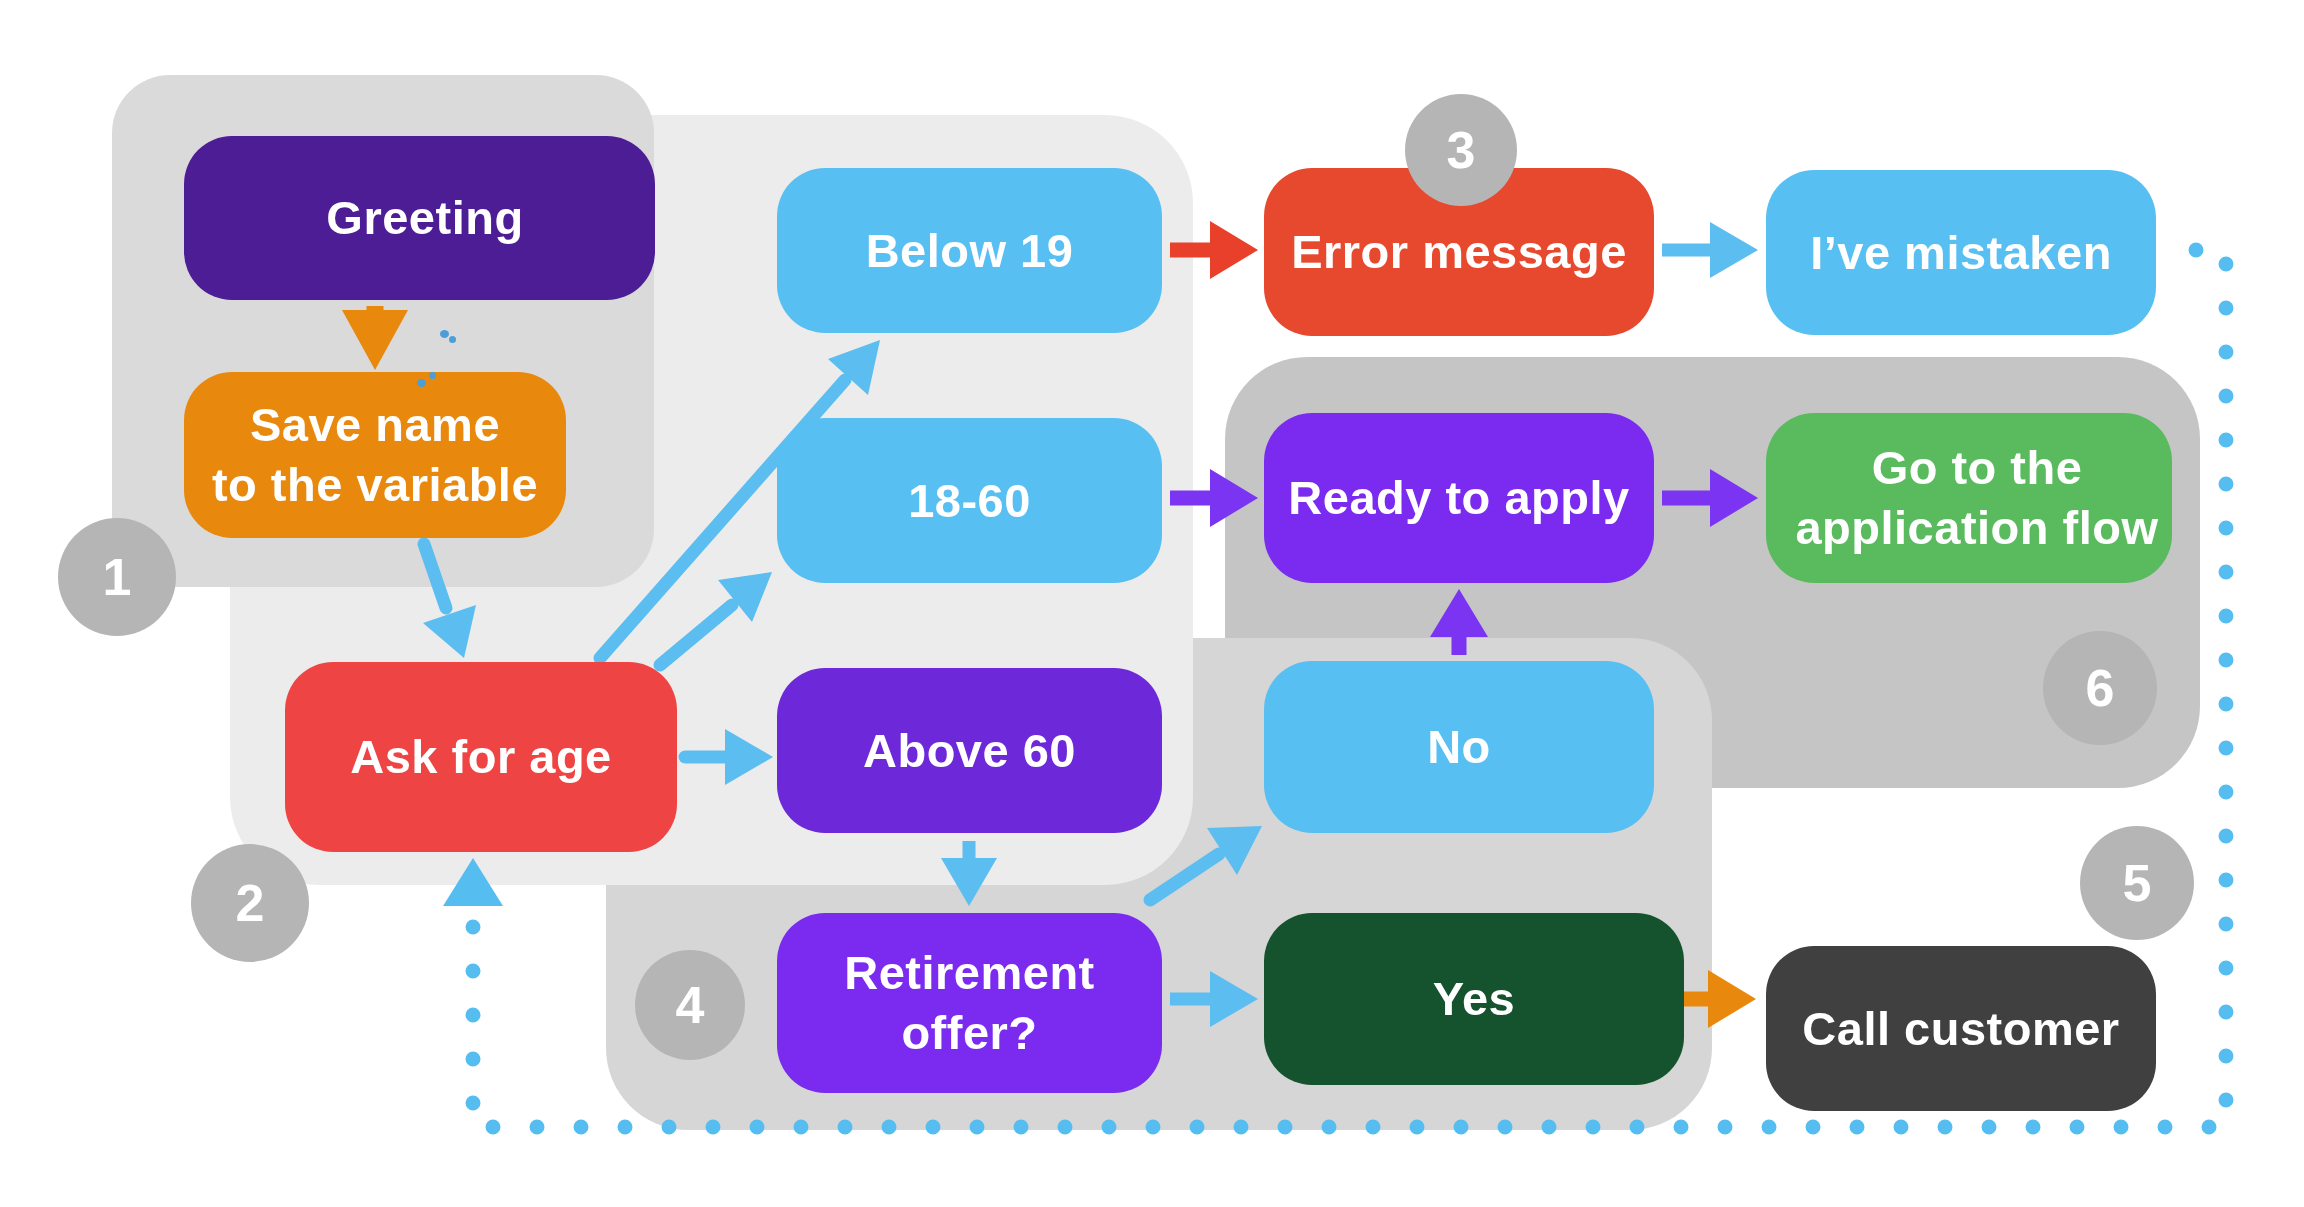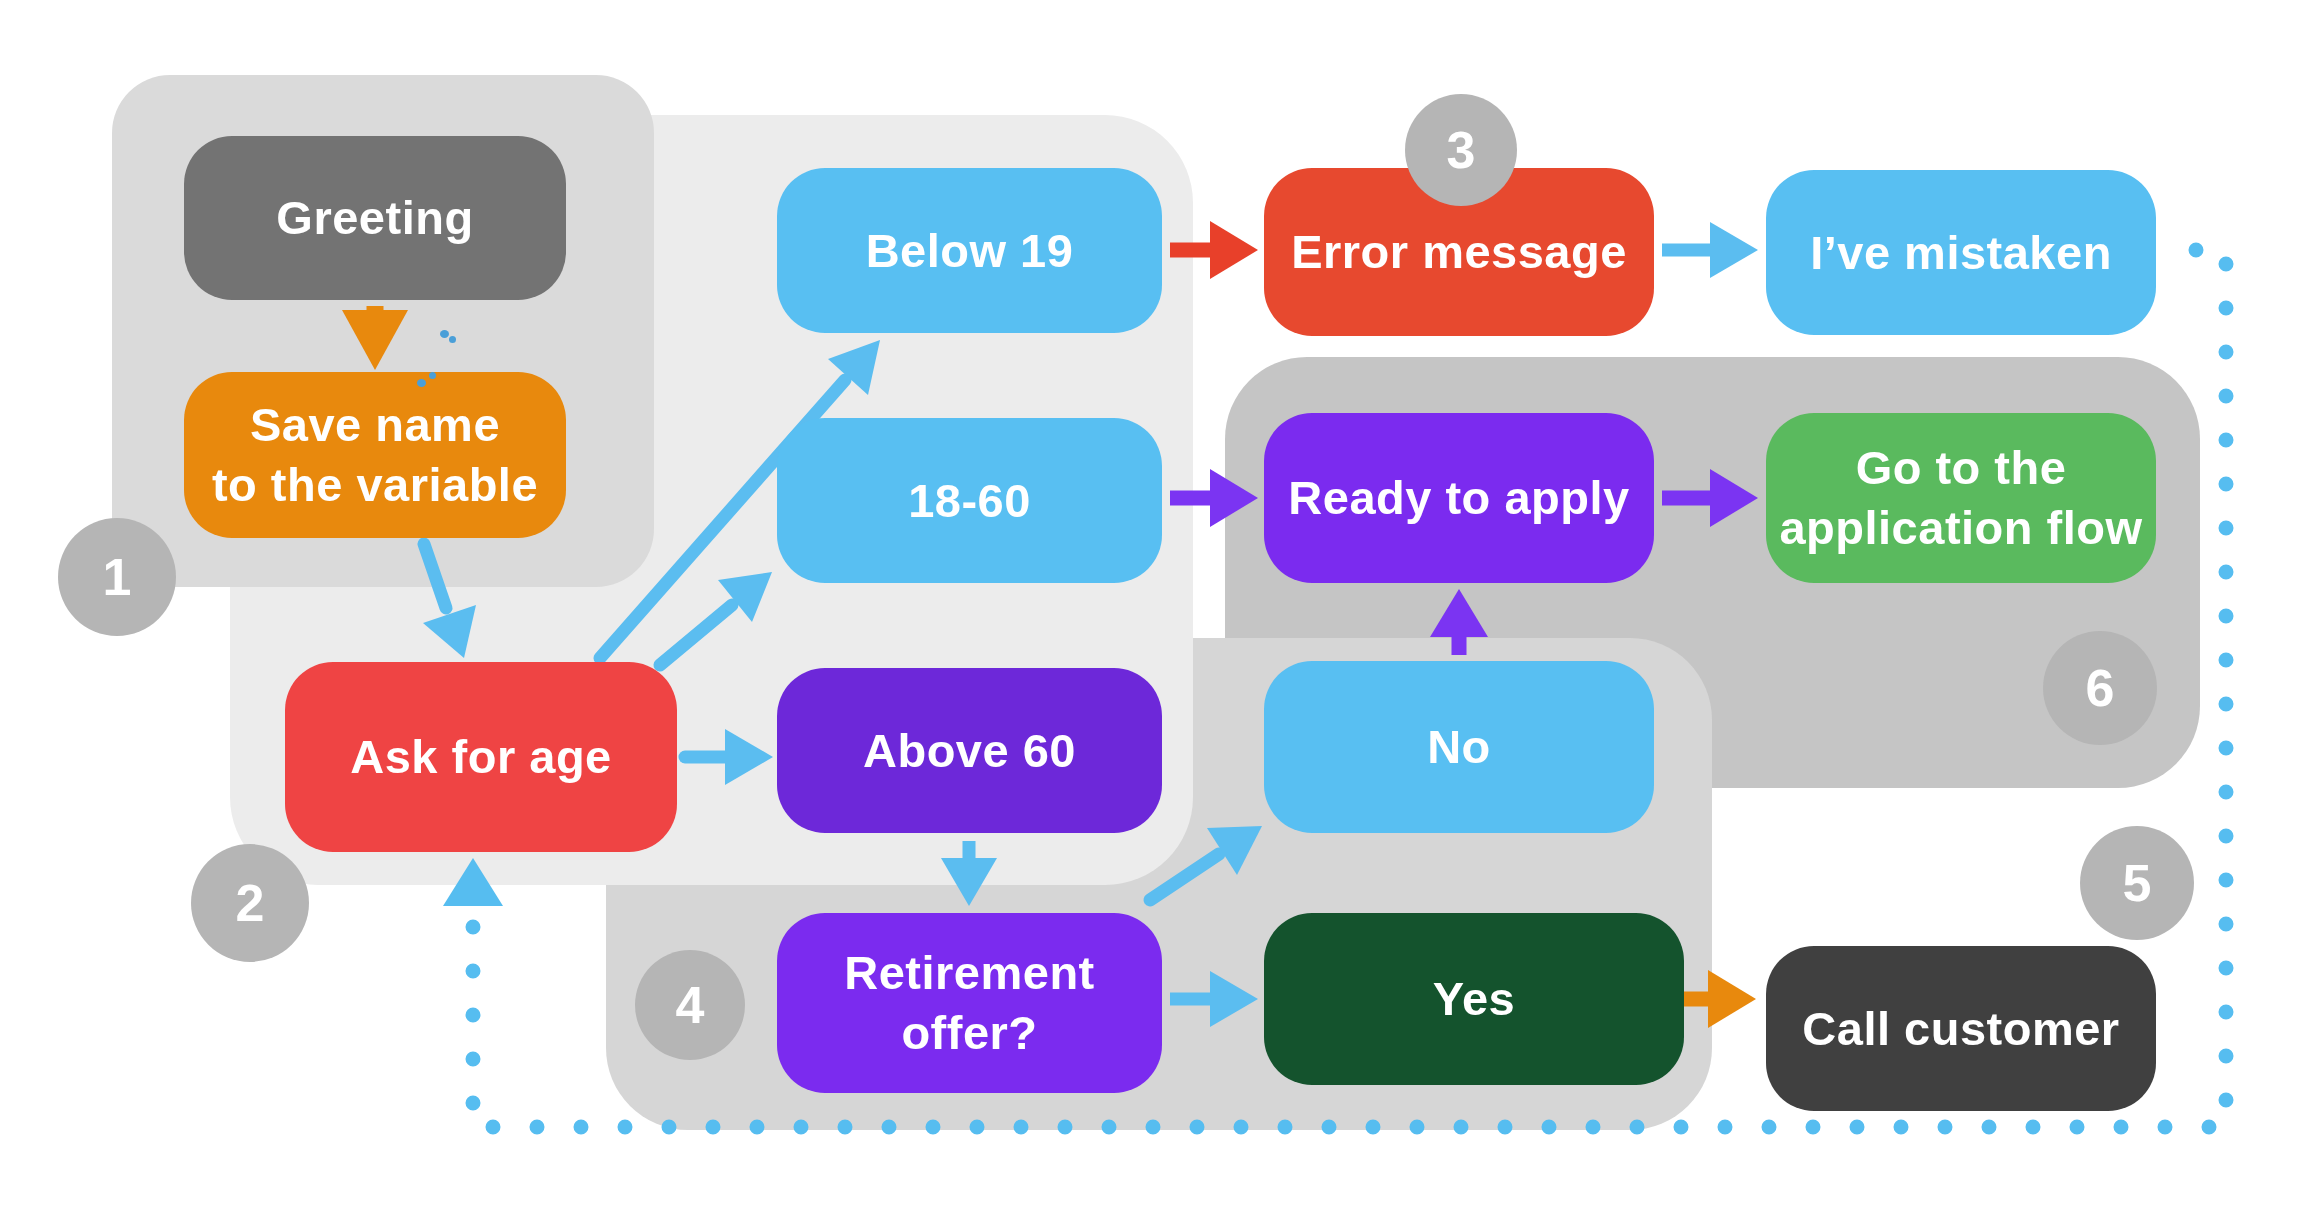--- a/index.html
+++ b/index.html
@@ -111,21 +111,21 @@
       <line x1="1662" y1="999" x2="1710" y2="999" stroke="#E8890D" stroke-width="15" stroke-linecap="round"></line>
       <polygon points="1756,999 1708,970 1708,1028" fill="#E8890D"></polygon>
     </g>
 
     <g>
       <polyline points="2196,250 2226,250 2226,1127 473,1127 473,916" fill="none" stroke="#56BDF0" stroke-width="15" stroke-linecap="round" stroke-linejoin="round" stroke-dasharray="0 44"></polyline>
       <polygon points="473,858 443,906 503,906" fill="#56BDF0"></polygon>
     </g>
   </svg>
 
-  <div class="node" style="left: 184px; top: 136px; width: 382px; height: 164px; background: #737373;">
+  <div class="node" style="left: 184px; top: 136px; width: 460px; height: 164px; background: #4c1d95; padding-left: 11px;">
     <span>Greeting</span>
   </div>
   <div class="node" style="left: 184px; top: 372px; width: 382px; height: 166px; background: rgb(232, 137, 13);">
     <span>Save name
 to the variable</span>
   </div>
   <div class="node" style="left: 285px; top: 662px; width: 392px; height: 190px; background: #ef4444;">
     <span>Ask for age</span>
   </div>
   <div class="node" style="left: 777px; top: 168px; width: 385px; height: 165px; background: rgb(88, 191, 242);">
@@ -149,21 +149,21 @@
   </div>
   <div class="node" style="left: 1264px; top: 661px; width: 390px; height: 172px; background: rgb(88, 191, 242);">
     <span>No</span>
   </div>
   <div class="node" style="left: 1264px; top: 913px; width: 420px; height: 172px; background: #14532d;">
     <span>Yes</span>
   </div>
   <div class="node" style="left: 1766px; top: 170px; width: 390px; height: 165px; background: rgb(88, 191, 242);">
     <span>I’ve mistaken</span>
   </div>
-  <div class="node" style="left: 1766px; top: 413px; width: 390px; height: 170px; background: rgb(90, 186, 94);">
+  <div class="node" style="left: 1766px; top: 413px; width: 390px; height: 170px; background: rgb(90, 186, 94); padding-left: 16px;">
     <span>Go to the
 application flow</span>
   </div>
   <div class="node" style="left: 1766px; top: 946px; width: 390px; height: 165px; background: #404040;">
     <span>Call customer</span>
   </div>
 
   <div class="badge b1">
     <span>1</span>
   </div>

